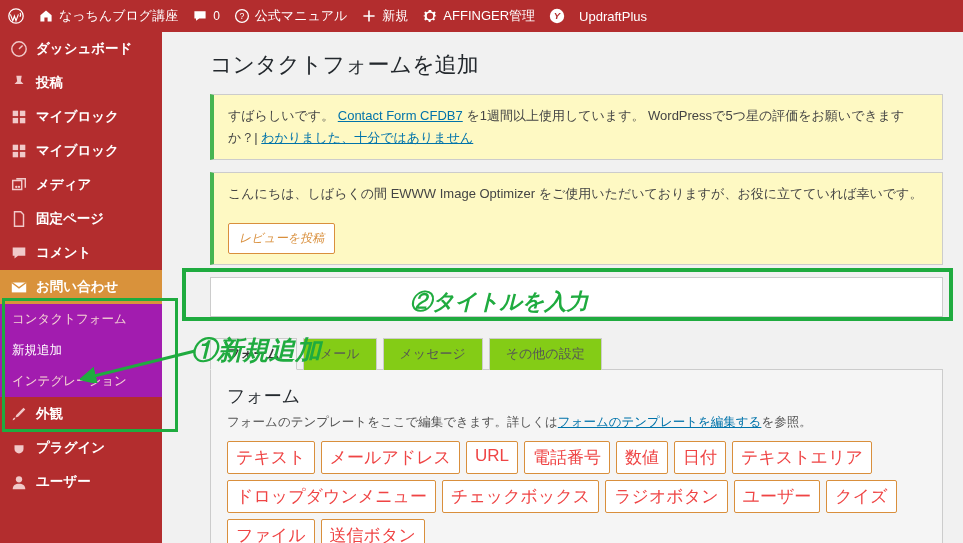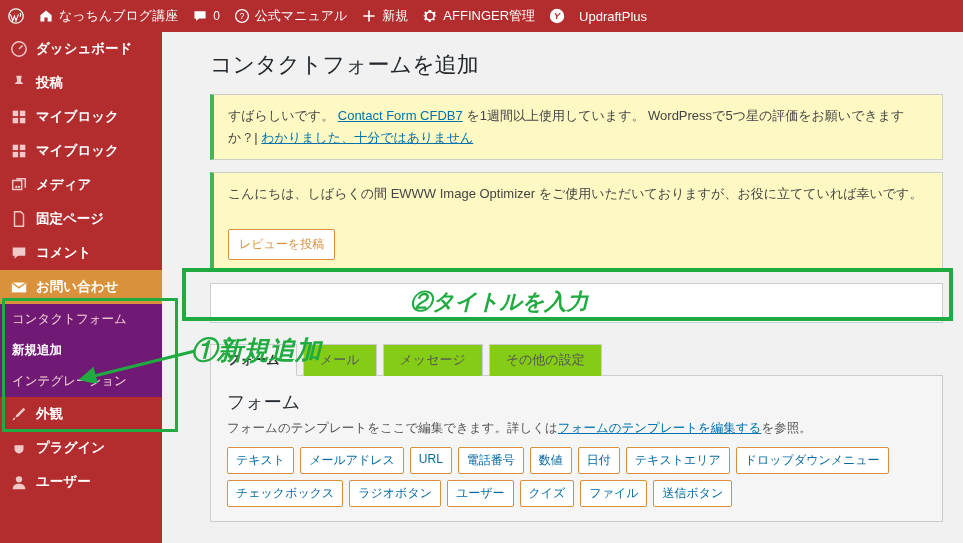--- a/index.html
+++ b/index.html
@@ -11,45 +11,45 @@
     .adminbar .ab-item svg { width: 16px; height: 16px; fill: #fff; }
     .adminbar .comment-count { font-size: 12px; }
 
     
     .sidebar { position: absolute; top: 32px; left: 0; width: 162px; background: #b32d2e; height: calc(543px - 32px); color: #fff; }
     .menu-item { display: flex; align-items: center; gap: 8px; padding: 8px 10px; font-size: 13.5px; font-weight: bold; cursor: pointer; }
     .menu-item svg { width: 18px; height: 18px; fill: #f1c9c9; flex-shrink: 0; }
     .menu-item.current { background: #d9923b; color: #fff; position: relative; text-align: right; }
     .menu-item.current svg { fill: #fff; }
     .menu-item.current::after { content: ""; position: absolute; right: -8px; top: 50%; transform: translateY(-50%); border: 8px solid transparent; border-right-color: #f1f1f1; }
-    .submenu { background: #701a75; }
+    .submenu { background: #a21caf; }
     .submenu .sub-item { padding: 7px 12px; font-size: 12.5px; color: #f4d3d3; cursor: pointer; }
-    .submenu .sub-item.current { color: #fff; font-weight: bold; }
+    .submenu .sub-item.current { color: #fff; font-weight: normal; }
 
     
     .content { position: absolute; top: 32px; left: 172px; right: 0; background: #f1f1f1; padding: 18px 20px 0 38px; height: calc(543px - 32px); overflow: hidden; }
     .content h1 { font-size: 22px; font-weight: normal; color: #23282d; margin-bottom: 14px; }
 
     .notice { background: #fef9c3; border: 1px solid #ccc; border-left: 4px solid #46b450; padding: 10px 14px; margin-bottom: 12px; font-size: 13px; line-height: 1.7; }
     .notice a { color: #0073aa; text-decoration: underline; }
-    .notice .review-btn { display: inline-block; border: 1px solid #d98f3c; color: #d98f3c; background: #fff; padding: 4px 10px; margin-top: 24px; font-size: 12px; cursor: pointer; border-radius: 2px; }
+    .notice .review-btn { display: inline-block; border: 1px solid #d98f3c; color: #d98f3c; background: #fff; padding: 4px 10px; margin-top: 18px; font-size: 12px; cursor: pointer; border-radius: 2px; font-style: italic; }
 
     .title-wrap { position: relative; margin-bottom: 20px; }
     .title-input { width: 100%; height: 40px; padding: 6px 10px; font-size: 16px; border: 1px solid #ccc; background: #fff; }
 
     .tabs { display: flex; gap: 6px; border-bottom: 1px solid #ccc; }
     .tab { padding: 6px 16px; font-size: 13px; color: #555; border: 1px solid #ccc; border-bottom: none; background: #84cc16; cursor: pointer; position: relative; top: 1px; }
     .tab.active { background: #f5f5f5; font-weight: bold; color: #333; border-bottom: 1px solid #f5f5f5; }
 
     .panel { background: #f5f5f5; border: 1px solid #ccc; border-top: none; padding: 14px 16px; }
     .panel h2 { font-size: 18px; font-weight: normal; margin-bottom: 6px; color: #23282d; }
     .panel p { font-size: 12.5px; color: #555; margin-bottom: 10px; }
     .panel p a { color: #0073aa; text-decoration: underline; }
     .tags { display: flex; flex-wrap: wrap; gap: 6px; }
-    .tag { border: 1px solid #d98f3c; color: #0369a1; background: #fff; padding: 4px 8px; font-size: 12px; border-radius: 2px; cursor: pointer; }
+    .tag { border: 1px solid #d98f3c; color: #ef4444; background: #fff; padding: 4px 8px; font-size: 17px; border-radius: 2px; cursor: pointer; }
 
     
     .anno-box-sub { position: absolute; top: 298px; left: 2px; width: 176px; height: 134px; border: 3px solid #1fab3f; pointer-events: none; z-index: 20; }
     .anno-box-title { position: absolute; top: 268px; left: 182px; right: 10px; height: 53px; border: 4px solid #1fab3f; pointer-events: none; z-index: 20; }
     .anno-label1 { position: absolute; top: 333px; left: 191px; color: #1fab3f; font-size: 26px; font-weight: bold; font-style: italic; z-index: 21; pointer-events: none; }
     .anno-label2 { position: absolute; top: 287px; left: 410px; color: #1fab3f; font-size: 22px; font-weight: bold; font-style: italic; z-index: 21; pointer-events: none; }
     .anno-arrow { position: absolute; top: 343px; left: 80px; width: 120px; height: 40px; z-index: 21; pointer-events: none; }
   </style>
 </head>
 <body>

